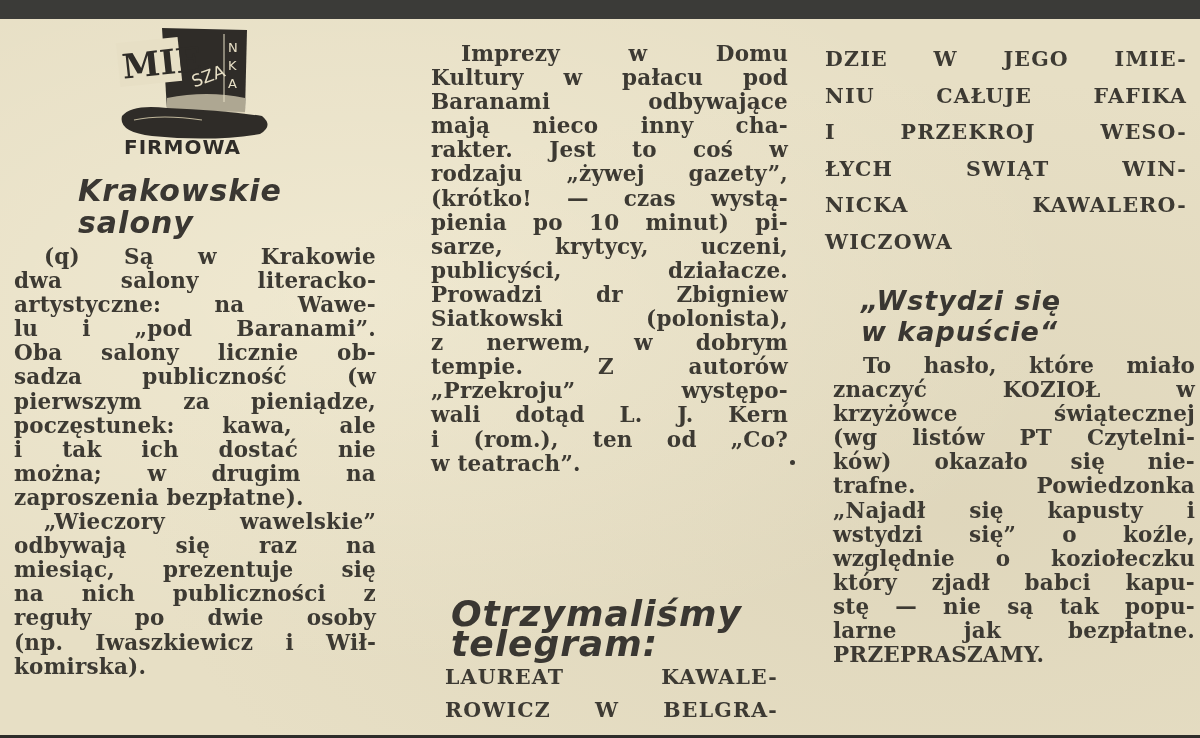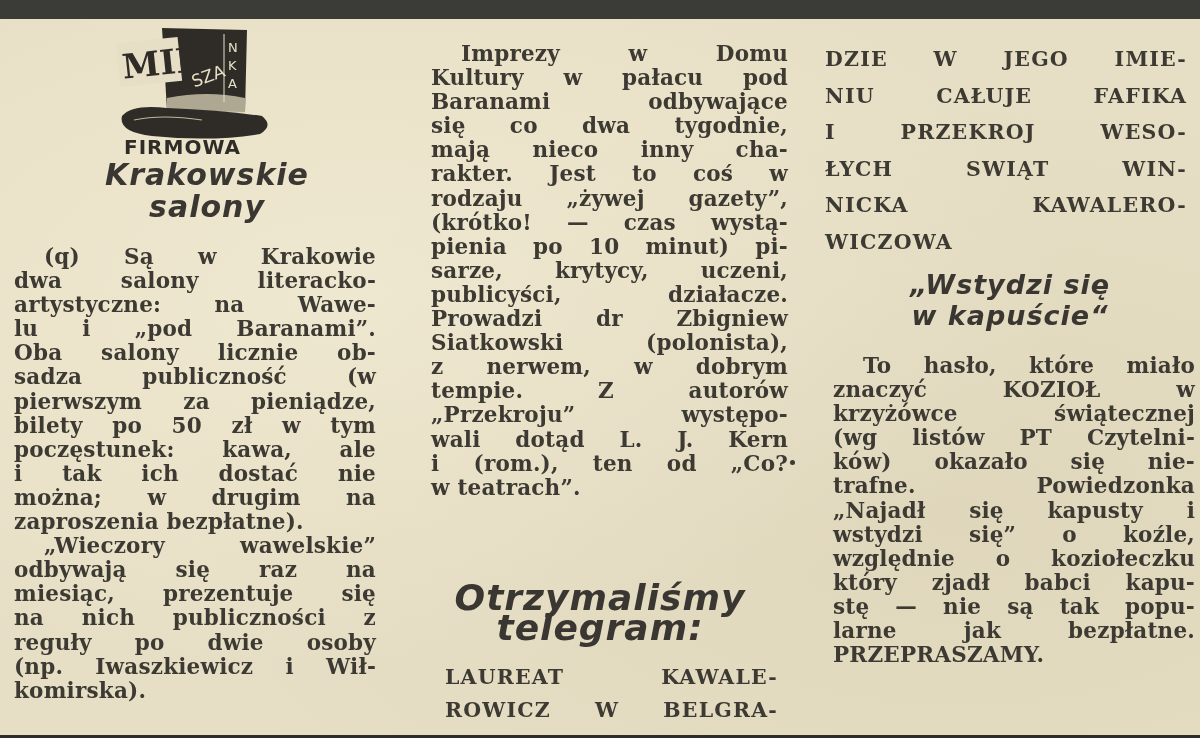--- a/index.html
+++ b/index.html
@@ -81,23 +81,22 @@
       text-align-last: justify;
       white-space: nowrap;
       height: 36.6px;
     }
     .caps-text .line.last { text-align-last: left; }
 
     .headline {
       font-family: "DejaVu Sans", "Liberation Sans", sans-serif;
       font-weight: bold;
       font-style: italic;
-      text-align: center;
       color: #3a3732;
-      margin: 0;
+      margin: 16px;
       letter-spacing: 1px;
     }
 
     
     .logo {
       position: absolute;
       left: 112px;
       top: 24px;
       width: 165px;
       height: 132px;
@@ -147,41 +146,39 @@
     </div>
 
     <div class="body-text" style="position:absolute; left:0; top:218px; width:362px;">
       <span class="line indent">(q) Są w Krakowie</span>
       <span class="line">dwa salony literacko-</span>
       <span class="line">artystyczne: na Wawe-</span>
       <span class="line">lu i „pod Baranami”.</span>
       <span class="line">Oba salony licznie ob-</span>
       <span class="line">sadza publiczność (w</span>
       <span class="line">pierwszym za pieniądze,</span>
-      <span class="line">bilety po 50 zł w tym</span>
       <span class="line">poczęstunek: kawa, ale</span>
       <span class="line">i tak ich dostać nie</span>
       <span class="line">można; w drugim na</span>
       <span class="line last">zaproszenia bezpłatne).</span>
       <span class="line indent">„Wieczory wawelskie”</span>
       <span class="line">odbywają się raz na</span>
       <span class="line">miesiąc, prezentuje się</span>
       <span class="line">na nich publiczności z</span>
       <span class="line">reguły po dwie osoby</span>
       <span class="line">(np. Iwaszkiewicz i Wił-</span>
       <span class="line last">komirska).</span>
     </div>
   </div>
 
   <div class="column col2">
     <div class="body-text" style="position:absolute; left:-22px; top:15px; width:357px;">
       <span class="line indent">Imprezy w Domu</span>
       <span class="line">Kultury w pałacu pod</span>
       <span class="line">Baranami odbywające</span>
-      <span class="line">się co dwa tygodnie,</span>
       <span class="line">mają nieco inny cha-</span>
       <span class="line">rakter. Jest to coś w</span>
       <span class="line">rodzaju „żywej gazety”,</span>
       <span class="line">(krótko! — czas wystą-</span>
       <span class="line">pienia po 10 minut) pi-</span>
       <span class="line">sarze, krytycy, uczeni,</span>
       <span class="line">publicyści, działacze.</span>
       <span class="line">Prowadzi dr Zbigniew</span>
       <span class="line">Siatkowski (polonista),</span>
       <span class="line">z nerwem, w dobrym</span>

